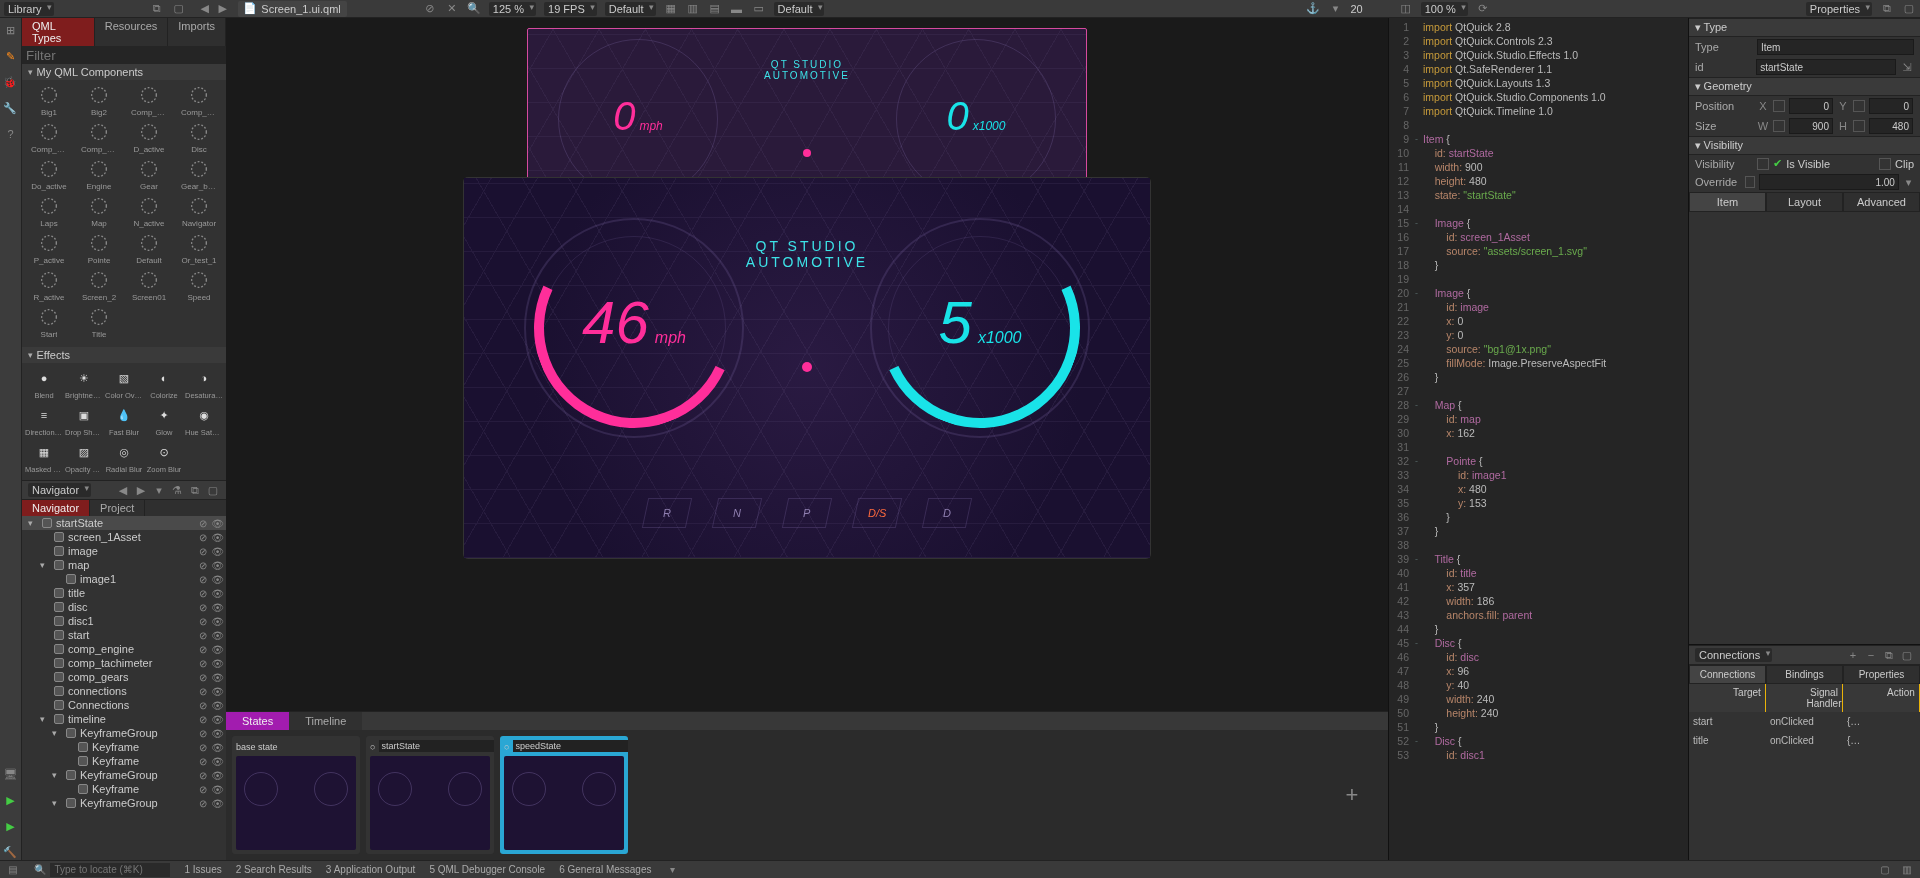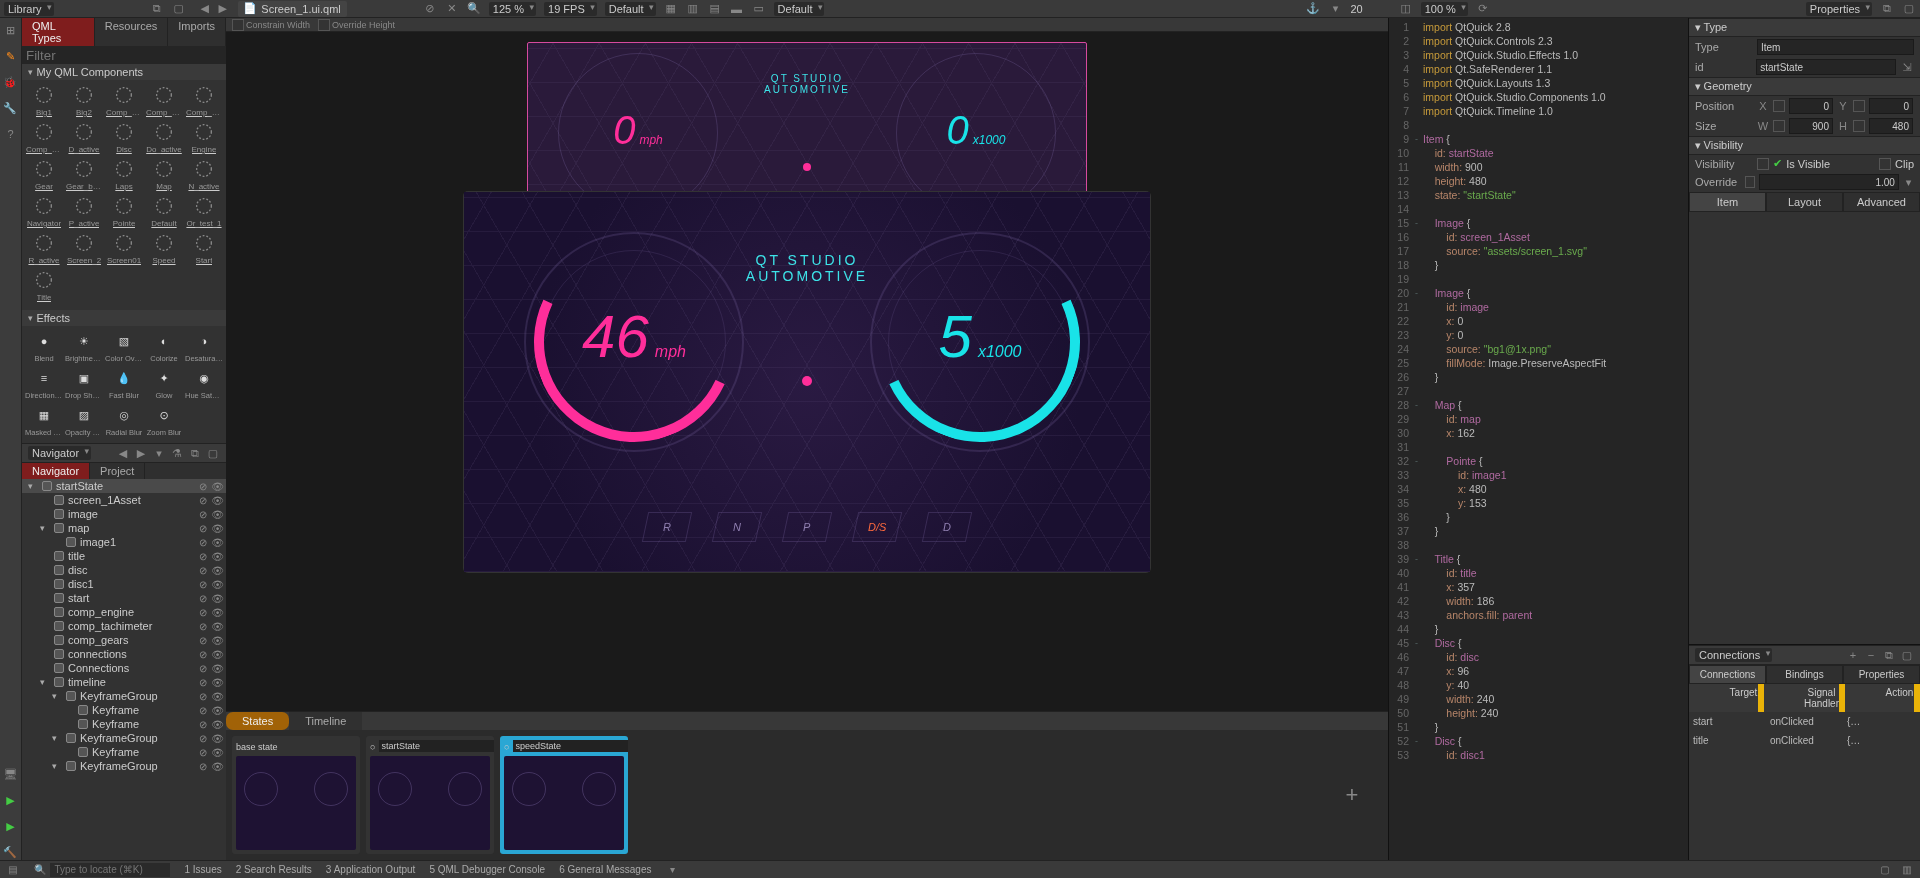--- a/index.html
+++ b/index.html
@@ -25,21 +25,21 @@
 .panel-header{ background:#3a3a3a; padding:2px 6px; display:flex; align-items:center; justify-content:space-between; border-top:1px solid #222; border-bottom:1px solid #222;}
 .panel-tabs { display:flex; background:#2f2f2f;}
 .panel-tabs .tab{ padding:2px 10px; background:#2f2f2f; color:#aaa; border-right:1px solid #222;}
 .panel-tabs .tab.active{ background:#7f1d1d; color:#eee;}
 .filter-input{ width:100%; background:#252525; border:none; color:#ccc; padding:2px 4px; height:18px;}
 
 
 .leftpanel{ width:204px; background:#323232; display:flex; flex-direction:column;}
 .section-title{ background:#3a3a3a; padding:2px 6px; display:flex; align-items:center; gap:4px;}
 .section-title .disc{ font-size:9px;color:#aaa;}
-.comp-grid{ display:grid; grid-template-columns:repeat(5,1fr); padding:2px 2px 6px 2px; gap:0;text-decoration:underline;}
+.comp-grid{ display:grid; grid-template-columns:repeat(4,1fr); padding:2px 2px 6px 2px; gap:0;}
 .comp-item{ display:flex; flex-direction:column; align-items:center; padding:2px 0; gap:2px;}
 .comp-item svg{ width:22px; height:22px;}
 .comp-item span{ font-size:8px; color:#999; white-space:nowrap; overflow:hidden; max-width:36px; text-overflow:ellipsis;}
 
 .fx-grid{ display:grid; grid-template-columns:repeat(5,1fr); padding:2px 2px 4px 2px;}
 .fx-item{ display:flex; flex-direction:column; align-items:center; padding:2px 0; gap:2px;}
 .fx-item .ic{ width:22px;height:22px; display:flex; align-items:center; justify-content:center; color:#ddd;}
 .fx-item span{ font-size:7.5px; color:#999; white-space:nowrap; overflow:hidden; max-width:38px; text-overflow:ellipsis; text-align:center;}
 
 
@@ -95,21 +95,21 @@
 .mini-g.left{ left:30px; top:10px;}
 .mini-g.right{ right:30px; top:10px;}
 .mini-g .mn{ position:absolute; left:50%; top:50%; transform:translate(-50%,-55%); display:flex; align-items:baseline; gap:4px;}
 .mini-g .mn .b{ font-size:40px; font-style:italic;}
 .mini-g .mn .u{ font-size:12px; font-style:italic;}
 .mini-dot{ position:absolute;left:50%;top:120px;transform:translateX(-50%); width:8px;height:8px;background:#ff2e9a;border-radius:50%;}
 
 
 .bottom-tabs{ display:flex; background:#383838; border-top:1px solid #222;}
 .bottom-tabs .tab{ padding:3px 16px; background:#303030; color:#aaa;}
-.bottom-tabs .tab.active{ background:#a16207; color:#eee;border-radius:7px;}
+.bottom-tabs .tab.active{ background:#a21caf; color:#eee;}
 .states-row{ display:flex; gap:6px; padding:6px; background:#2b2b2b; height:130px; position:relative;}
 .state-card{ width:128px; background:#333; border-radius:3px; display:flex; flex-direction:column; overflow:hidden;}
 .state-card.sel{ background:#2aa7d4;}
 .state-card .hdr{ height:16px; display:flex; align-items:flex-end; padding:0 4px; font-size:9px; gap:4px;}
 .state-card .hdr input{ flex:1; background:#222; border:none; color:#ccc; font-size:9px; padding:1px 2px;}
 .state-card .thumb{ flex:1; margin:4px; background:#1e1233; border-radius:2px; position:relative;}
 .thumb .t-ring{ position:absolute; width:34px;height:34px;border:1px solid rgba(120,100,160,0.4); border-radius:50%;}
 .thumb .t-ring.l{left:8px;top:16px;}
 .thumb .t-ring.r{right:8px;top:16px;}
 
@@ -141,21 +141,21 @@
 .sq{ width:12px;height:12px;border:1px solid #555; background:#333; display:inline-block;}
 .subtabs{ display:flex;}
 .subtabs .st{ flex:1; text-align:center; padding:3px 0; background:#2f2f2f; border:1px solid #222;}
 .subtabs .st.active{ background:#444;}
 
 .conn-panel{ border-top:1px solid #111;}
 .conn-tabs{ display:flex;}
 .conn-tabs .ct{ flex:1; text-align:center; padding:3px 0; background:#2f2f2f; border:1px solid #222; font-size:10px;}
 .conn-tabs .ct.active{ background:#444;}
 .conn-header{ display:flex; background:#383838;}
-.conn-header div{ flex:1; text-align:center; padding:3px 0; font-size:10px; border-right:6px solid #eab308;margin-left:40px;}
+.conn-header div{ flex:1; text-align:center; padding:3px 0; font-size:10px; border-right:1px solid #eab308;margin-left:40px;}
 .conn-body .crow{ display:flex; padding:2px 0;}
 .conn-body .crow div{ flex:1; padding:2px 4px; font-size:10px; color:#bbb;}
 
 
 .statusbar{ height:18px; background:#3a3a3a; border-top:1px solid #222; display:flex; align-items:center; padding:0 6px; gap:14px; font-size:10px; color:#aaa;}
 .statusbar .srch{ display:flex; align-items:center; gap:4px;}
 .statusbar input{ background:#2a2a2a; border:none; color:#888; padding:1px 4px; width:120px; height:14px; font-size:10px;}
 .statusbar .right{ margin-left:auto; display:flex; gap:8px;}
 
 
@@ -679,30 +679,20 @@
             <span>⊘</span>
             <span>👁</span>
           </span>
         </div>
       </div>
   </div>
 
   <div class="content-col">
     <div class="center-row">
       <div class="center">
-        <div class="rulerbar">
-          <label style="display:flex;align-items:center;gap:2px">
-              <span class="sq"></span>
-              <span>Constrain Width</span>
-            </label>
-          <label style="display:flex;align-items:center;gap:2px">
-              <span class="sq"></span>
-              <span>Override Height</span>
-            </label>
-        </div>
         <div class="canvas-wrap">
 
           <div class="stage-back">
             <div class="hex-bg"></div>
             <div class="mini-title-center">
               <div>QT STUDIO</div>
               <div>AUTOMOTIVE</div>
             </div>
             <div class="mini-g left">
               <div class="mn">

